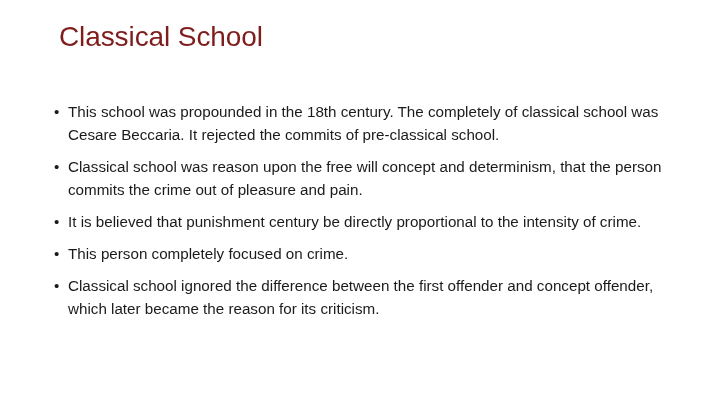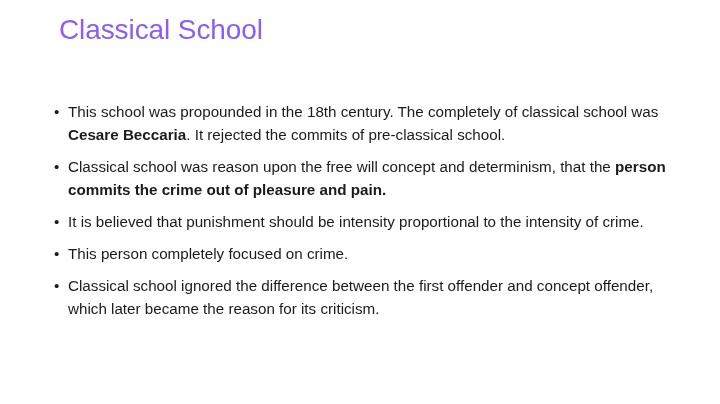--- a/index.html
+++ b/index.html
@@ -16,25 +16,25 @@
   .slide {
     position: relative;
     width: 720px;
     height: 404px;
     background: #ffffff;
     box-sizing: border-box;
   }
   .slide-title {
     position: absolute;
     left: 59px;
-    top: 13px;
+    top: 20px;
     font-size: 28px;
     line-height: 34px;
     font-weight: 400;
-    color: #8b5cf6;
+    color: #7f1d1d;
     letter-spacing: -0.1px;
     white-space: nowrap;
   }
   .bullet-body {
     position: absolute;
     left: 52px;
     top: 100px;
     width: 616px;
   }
   .bullet-item {
@@ -54,42 +54,42 @@
     left: 2px;
     top: 0;
     font-size: 15.2px;
     line-height: 23px;
     color: #1b1b1b;
   }
   .bullet-text {
     display: block;
   }
   .bullet-text b {
-    font-weight: 700;
+    font-weight: 400;
   }
 </style>
 </head>
 <body>
 
 <div class="slide">
 
   <div class="slide-title">Classical School</div>
 
   <div class="bullet-body">
       <div class="bullet-item">
         <span class="bullet-marker">•</span>
         <span class="bullet-text"><span>This school was propounded in the 18th century. The completely of classical school was </span><b>Cesare Beccaria</b><span>. It rejected the commits of pre-classical school.</span></span>
       </div>
       <div class="bullet-item">
         <span class="bullet-marker">•</span>
         <span class="bullet-text"><span>Classical school was reason upon the free will concept and determinism, that the </span><b>person commits the crime out of pleasure and pain.</b></span>
       </div>
       <div class="bullet-item">
         <span class="bullet-marker">•</span>
-        <span class="bullet-text"><span>It is believed that punishment should be intensity proportional to the intensity of crime.</span></span>
+        <span class="bullet-text"><span>It is believed that punishment century be directly proportional to the intensity of crime.</span></span>
       </div>
       <div class="bullet-item">
         <span class="bullet-marker">•</span>
         <span class="bullet-text"><span>This person completely focused on crime.</span></span>
       </div>
       <div class="bullet-item">
         <span class="bullet-marker">•</span>
         <span class="bullet-text"><span>Classical school ignored the difference between the first offender and concept offender, which later became the reason for its criticism.</span></span>
       </div>
     </div>

